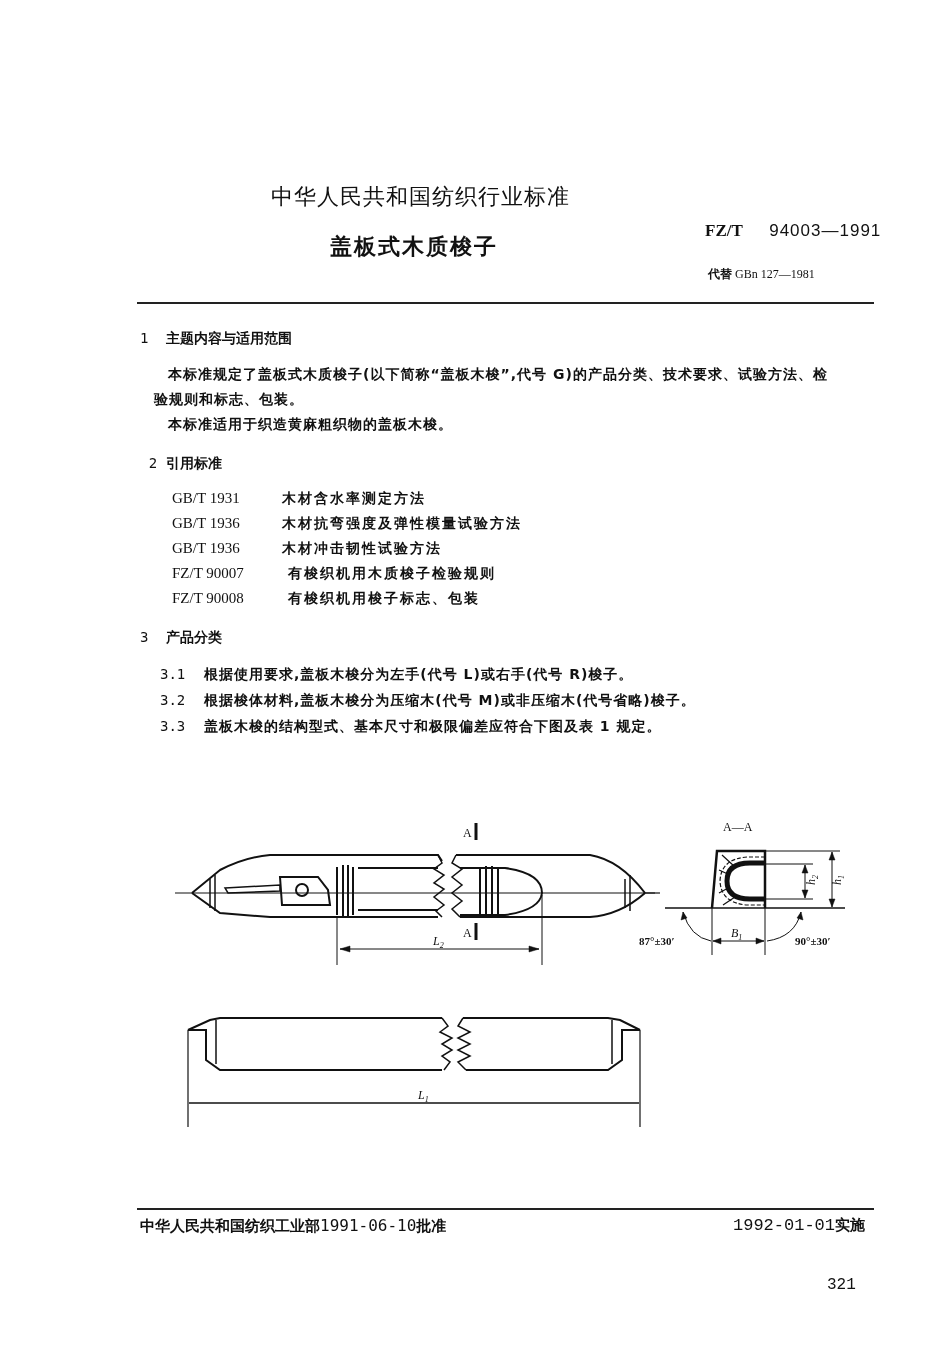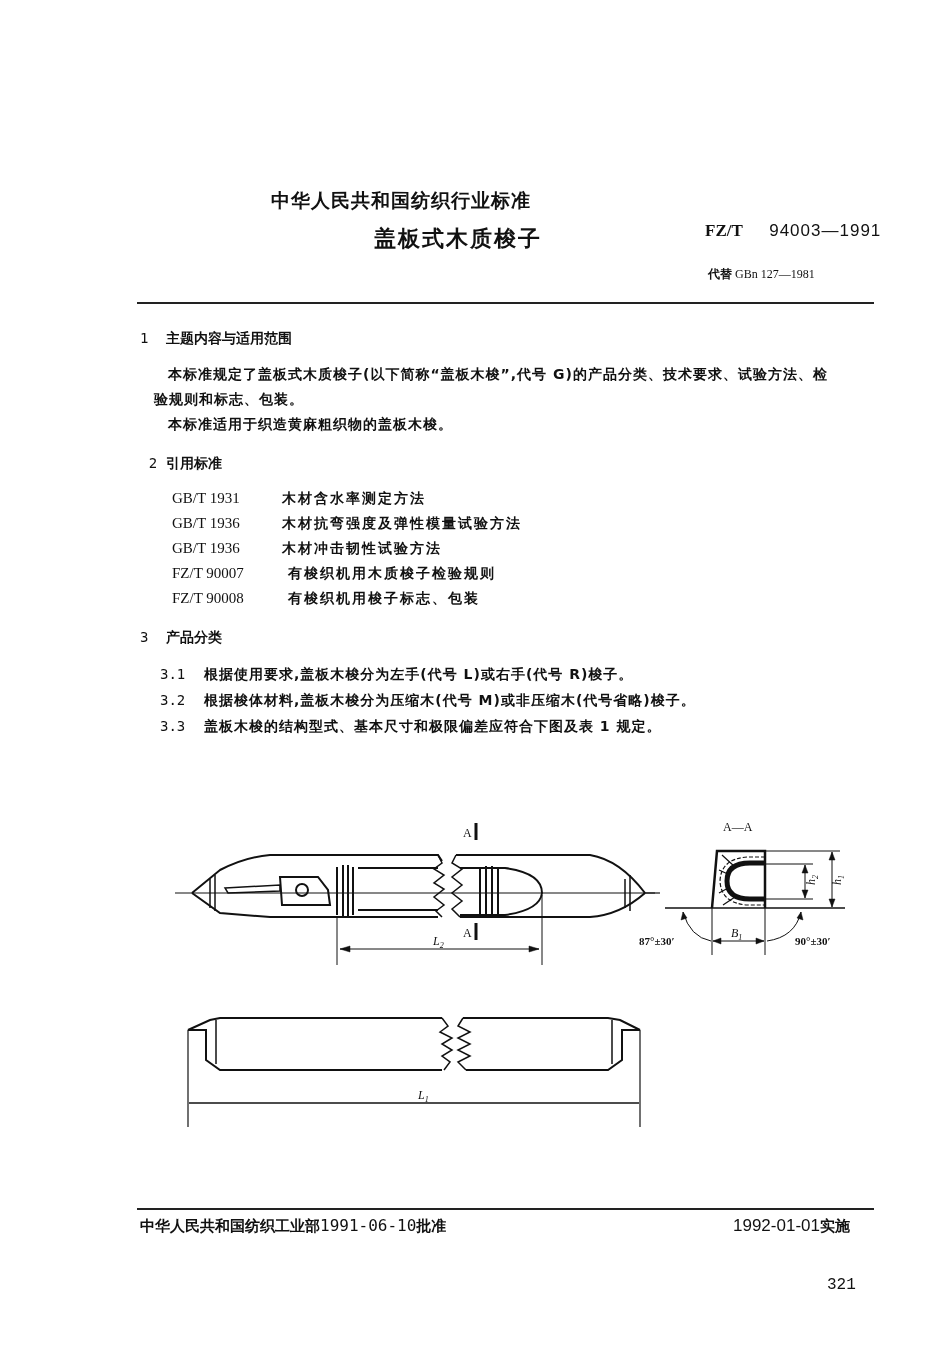--- a/index.html
+++ b/index.html
@@ -1,41 +1,41 @@
 <!DOCTYPE html>
 <html><head>
   <meta charset="utf-8">
   <style>
     html, body { margin: 0; padding: 0; background: #ffffff; }
     body {
       width: 950px; height: 1348px; position: relative; overflow: hidden;
       color: #111; font-family: "DejaVu Sans", "Liberation Sans", sans-serif;
     }
     .abs { position: absolute; }
-    .std-org { left: 271px; top: 188px; font-size: 19px; font-weight: bold; letter-spacing: 1px; }
-    .doc-title { left: 330px; top: 224px; font-size: 22px; font-weight: bold; letter-spacing: 2px; margin-left: 44px; }
+    .std-org { left: 271px; top: 182px; font-size: 22px; font-weight: normal; letter-spacing: 1px; }
+    .doc-title { left: 330px; top: 232px; font-size: 22px; font-weight: bold; letter-spacing: 2px; }
     .std-code { left: 705px; top: 220px; font-size: 17px; }
     .std-code .pre { font-family: "Liberation Serif", serif; font-weight: bold; }
     .std-code .num { font-family: Liberation Sans, sans-serif; letter-spacing: 1px; margin-left: 21px; }
     .replaces { left: 708px; top: 266px; font-size: 12px; font-family: "Liberation Serif", serif; }
     .replaces .cn { font-family: "DejaVu Sans", sans-serif; font-weight: bold; }
     .rule { left: 137px; width: 737px; height: 2px; background: #222; }
     .h-sec { font-size: 14px; font-weight: bold; }
     .h-sec .n { display: inline-block; width: 26px; font-weight: normal; font-family: "DejaVu Sans Mono", monospace; }
     .para { font-size: 14px; font-weight: bold; letter-spacing: 1px; line-height: 25px; }
     .ref-row { font-size: 14px; height: 25px; line-height: 25px; }
     .ref-row .code { display: inline-block; width: 110px; font-family: "Liberation Serif", serif; font-size: 15px; }
     .ref-row .code.w2 { width: 116px; }
     .ref-row .ttl { font-weight: bold; letter-spacing: 2px; }
     .cl-row { font-size: 14px; height: 26px; line-height: 26px; font-weight: bold; letter-spacing: 1px; margin-left: 20px; }
     .cl-row .n { display: inline-block; width: 44px; font-weight: normal; font-family: "DejaVu Sans Mono", monospace; letter-spacing: 0; }
     .footer-left { left: 140px; top: 1216px; font-size: 15px; font-weight: bold; }
     .footer-left .d { font-family: "DejaVu Sans Mono", monospace; font-weight: normal; font-size: 16px; }
     .footer-right { left: 733px; top: 1216px; font-size: 15px; font-weight: bold; }
-    .footer-right .d { font-family: Liberation Sans, sans-serif; font-weight: normal; font-size: 17px; }
+    .footer-right .d { font-family: Liberation Mono, monospace; font-weight: normal; font-size: 17px; }
     .page-num { left: 827px; top: 1276px; font-size: 16px; font-family: Liberation Mono, monospace; }
     svg text { font-family: "Liberation Serif", serif; }
   </style>
 </head>
 <body>
 
 <div class="abs std-org">中华人民共和国纺织行业标准</div>
 <div class="abs doc-title">盖板式木质梭子</div>
 <div class="abs std-code">
   <span class="pre">FZ/T</span>

